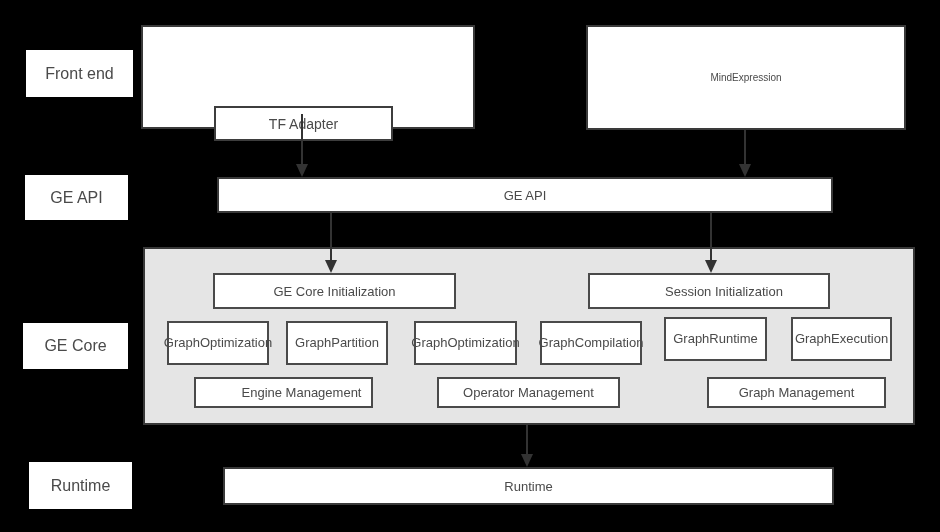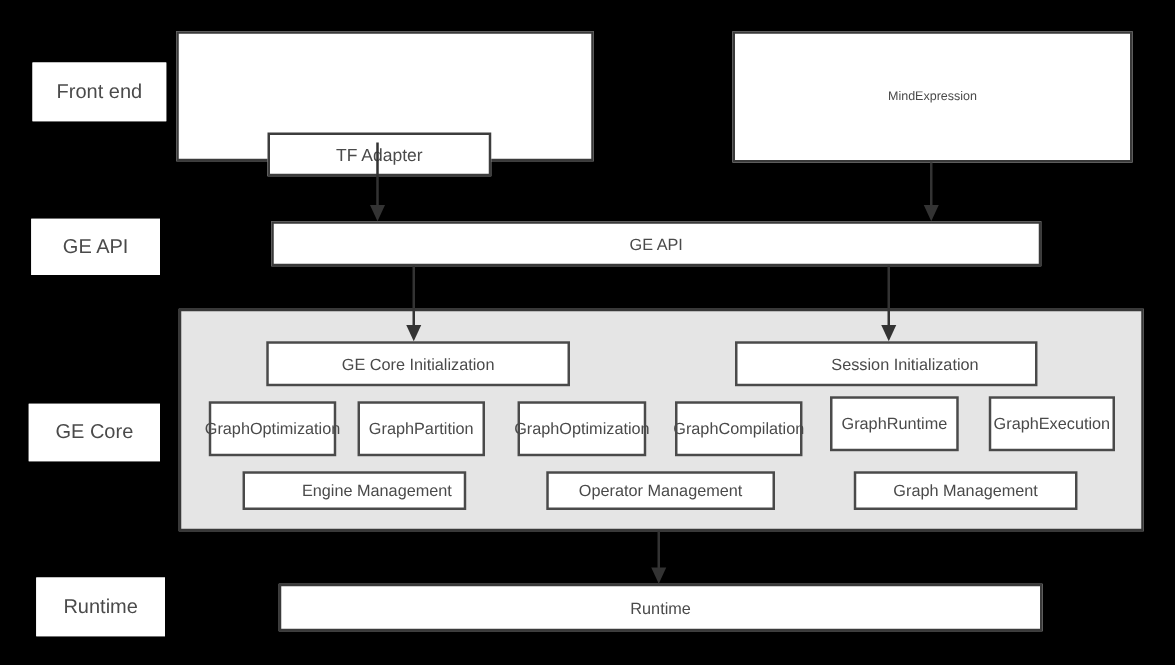--- a/index.html
+++ b/index.html
@@ -148,21 +148,21 @@
       <span>Graph</span>
       <span>Runtime</span>
     </div>
     <div class="box graph-box" style="left:646px; top:68px; width:101px; height:44px;">
       <span>Graph</span>
       <span>Execution</span>
     </div>
 
     <div class="box mgmt-box" style="left:49px; top:128px; width:179px;padding-left:36px;">Engine Management</div>
     <div class="box mgmt-box" style="left:292px; top:128px; width:183px;">Operator Management</div>
-    <div class="box mgmt-box" style="left:538px; top:128px; width:179px;">Graph Management</div>
+    <div class="box mgmt-box" style="left:562px; top:128px; width:179px;">Graph Management</div>
   </div>
 
   <div class="box hbar" style="left:223px; top:467px; width:611px; height:38px;">Runtime</div>
 
   <div class="arrow" style="left:296px; top:114px; height:63px;">
     <div class="arrow-line"></div>
     <div class="arrow-head"></div>
   </div>
   <div class="arrow" style="left:739px; top:130px; height:47px;">
     <div class="arrow-line"></div>

